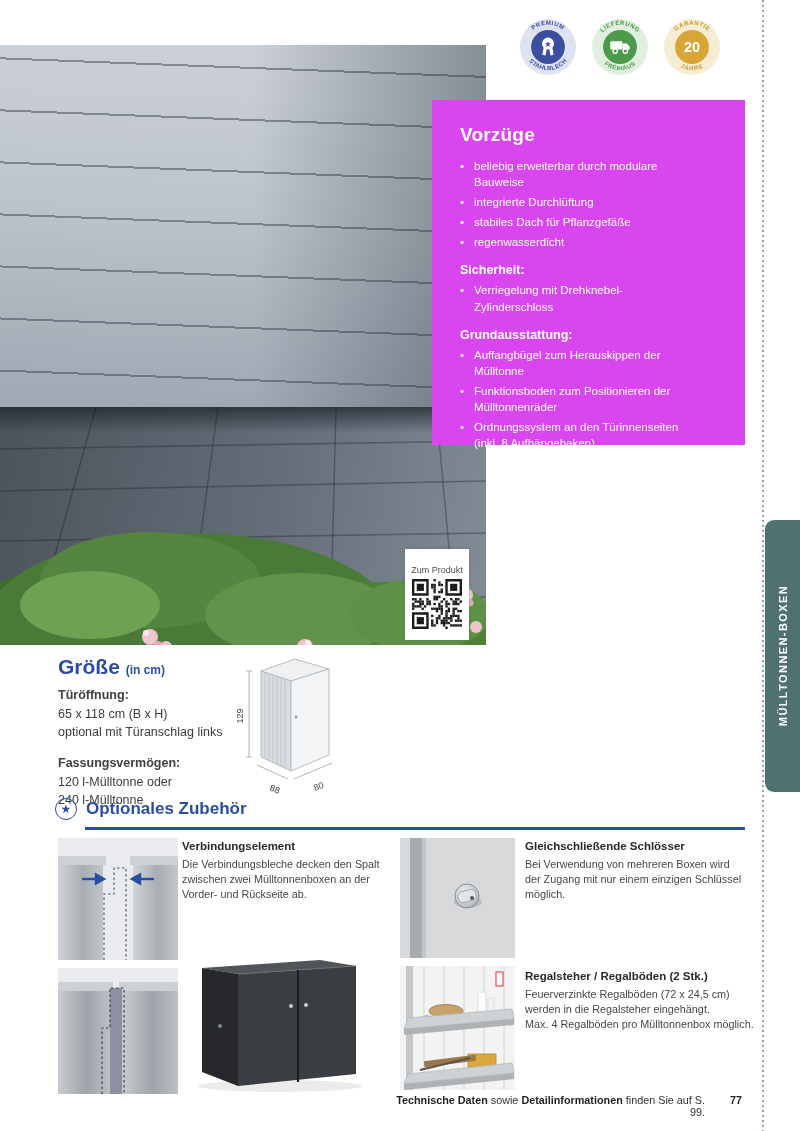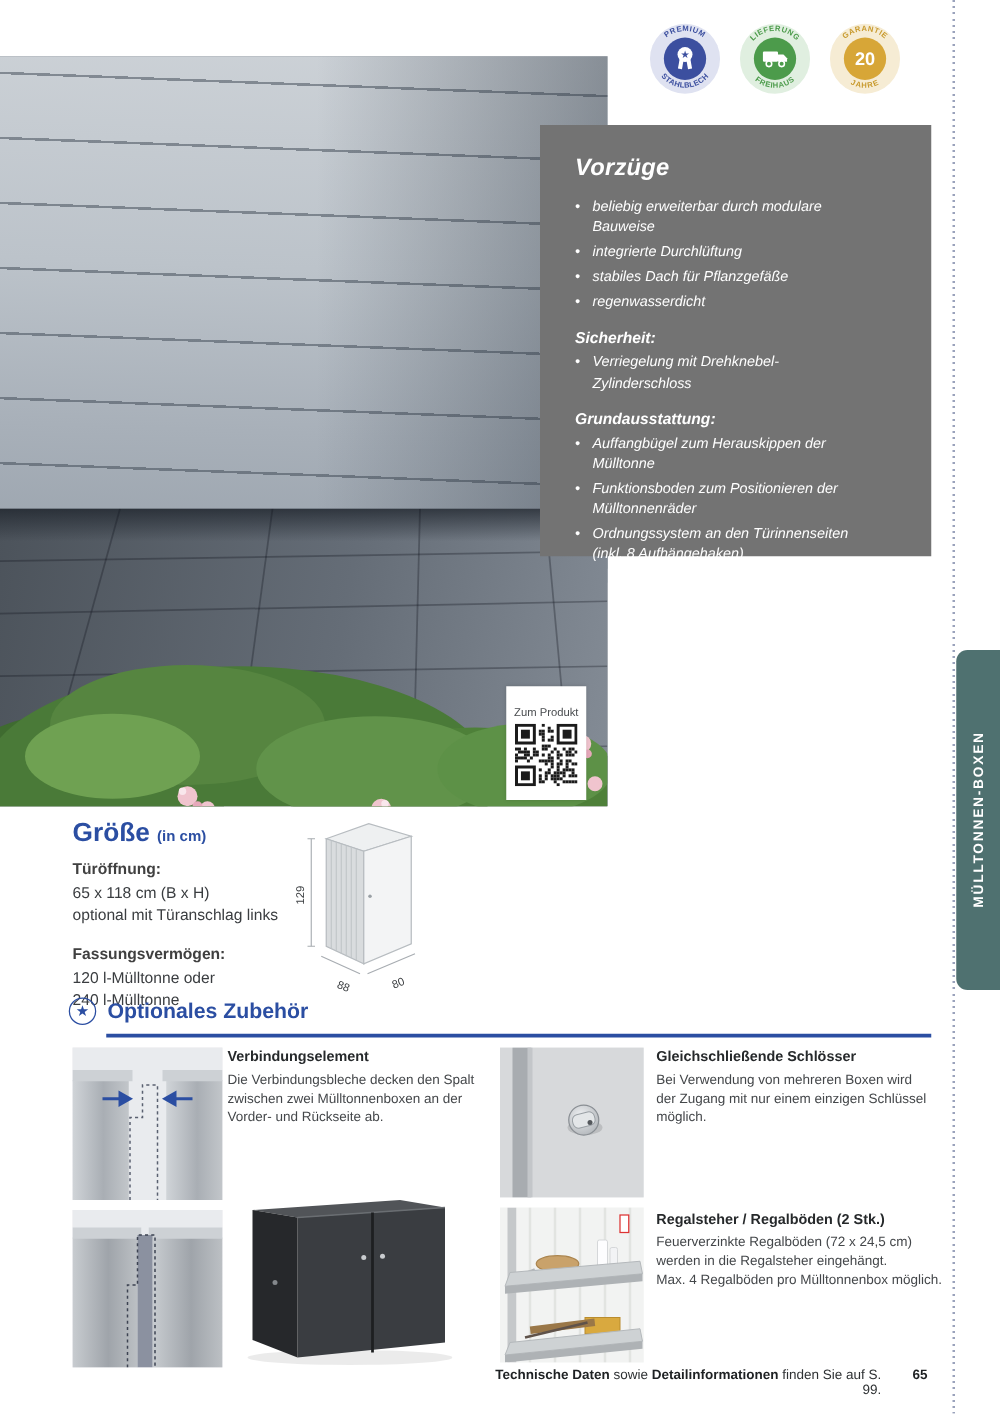--- a/index.html
+++ b/index.html
@@ -25,22 +25,22 @@
     background:linear-gradient(to right,rgba(40,50,62,0),rgba(40,50,62,.42));}
   .ground{position:absolute;left:0;top:362px;width:486px;height:238px;
     background:linear-gradient(100deg,#4c535b,#656d77 55%,#848c96);}
   .ground::before{content:"";position:absolute;left:0;top:0;width:100%;height:26px;
     background:linear-gradient(to bottom,rgba(30,36,44,.75),rgba(30,36,44,0));}
   .tiles,.bush{position:absolute;left:0;}
   .tiles{top:362px;}
   .bush{top:430px;}
 
   
-  .benefits{position:absolute;left:432px;top:100px;width:313px;height:345px;background:#737373;
-    color:#fff;padding:24px 24px 20px 28px;font-style:italic;}
+  .benefits{position:absolute;left:432px;top:100px;width:313px;height:345px;background:#d946ef;
+    color:#fff;padding:24px 24px 20px 28px;}
   .benefits h2{margin:0 0 12px 0;font-size:19px;letter-spacing:.2px;}
   .blist{margin:0 0 4px 0;}
   .brow{display:flex;margin:0 0 4px 0;}
   .bdot{width:14px;flex:none;font-size:11.5px;line-height:1.4;}
   .btxt{width:226px;font-size:11.5px;line-height:1.4;}
   .bsec-h{font-size:12.5px;font-weight:bold;margin:13px 0 5px 0;}
 
   
   .qr-card{position:absolute;left:405px;top:549px;width:64px;height:91px;background:#fff;
     box-shadow:0 0 3px rgba(0,0,0,.15);text-align:center;padding-top:16px;}
@@ -525,15 +525,15 @@
     <div class="n">Regalsteher / Regalböden (2 Stk.)</div>
     <div class="d">Feuerverzinkte Regalböden (72 x 24,5 cm) werden in die Regalsteher eingehängt.</div>
     <div class="d">Max. 4 Regalböden pro Mülltonnenbox möglich.</div>
   </div>
 
   <div class="side-tab">
     <span>MÜLLTONNEN-BOXEN</span>
   </div>
 
   <div class="footer"><b>Technische Daten</b><span> sowie </span><b>Detailinformationen</b><span> finden Sie auf S. 99.</span></div>
-  <div class="pagenum">65</div>
+  <div class="pagenum">77</div>
 
 </div>
 
 </body></html>

